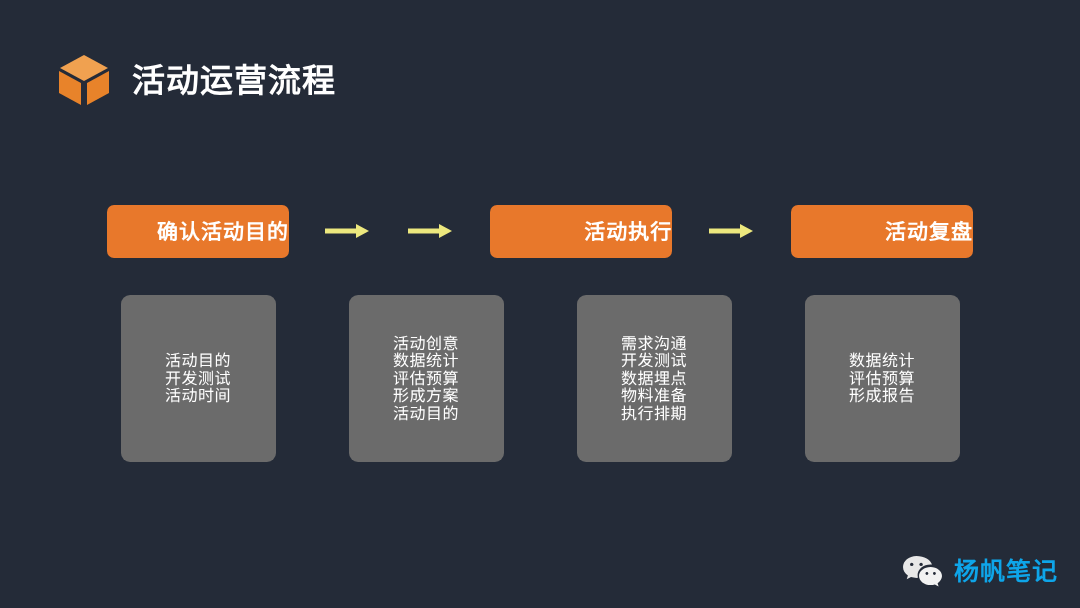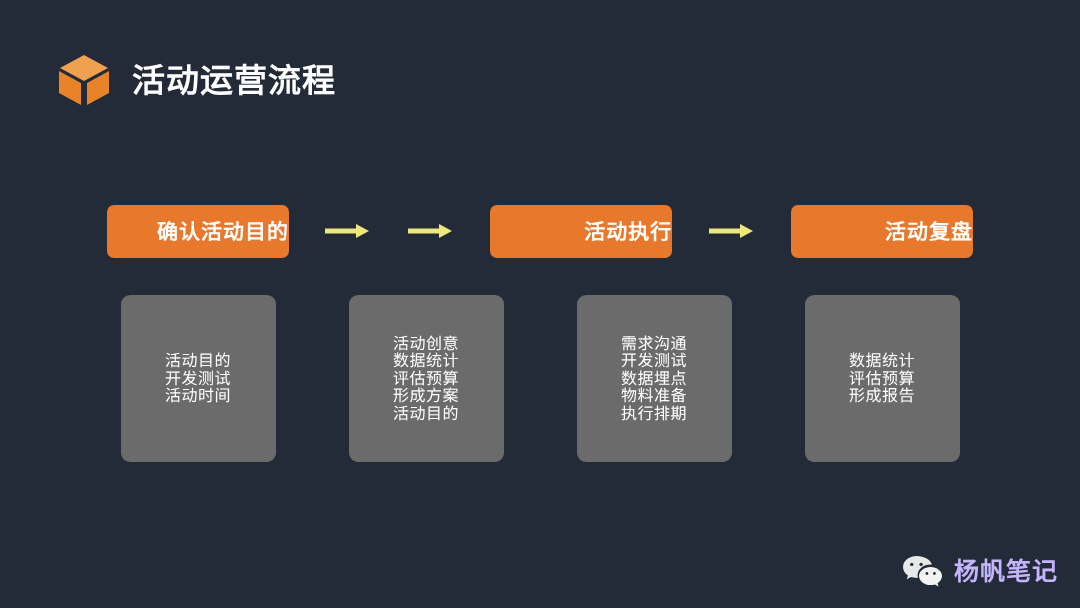--- a/index.html
+++ b/index.html
@@ -134,21 +134,21 @@
     align-items: center;
     gap: 12px;
   }
   .wechat-icon {
     width: 40px;
     height: 34px;
     display: block;
     flex: 0 0 auto;
   }
   .watermark-label {
-    color: #c4b5fd;
+    color: #0ea5e9;
     font-size: 25px;
     font-weight: bold;
     letter-spacing: 1px;
     line-height: 1;
     white-space: nowrap;
   }
 </style>
 </head>
 <body>
 

